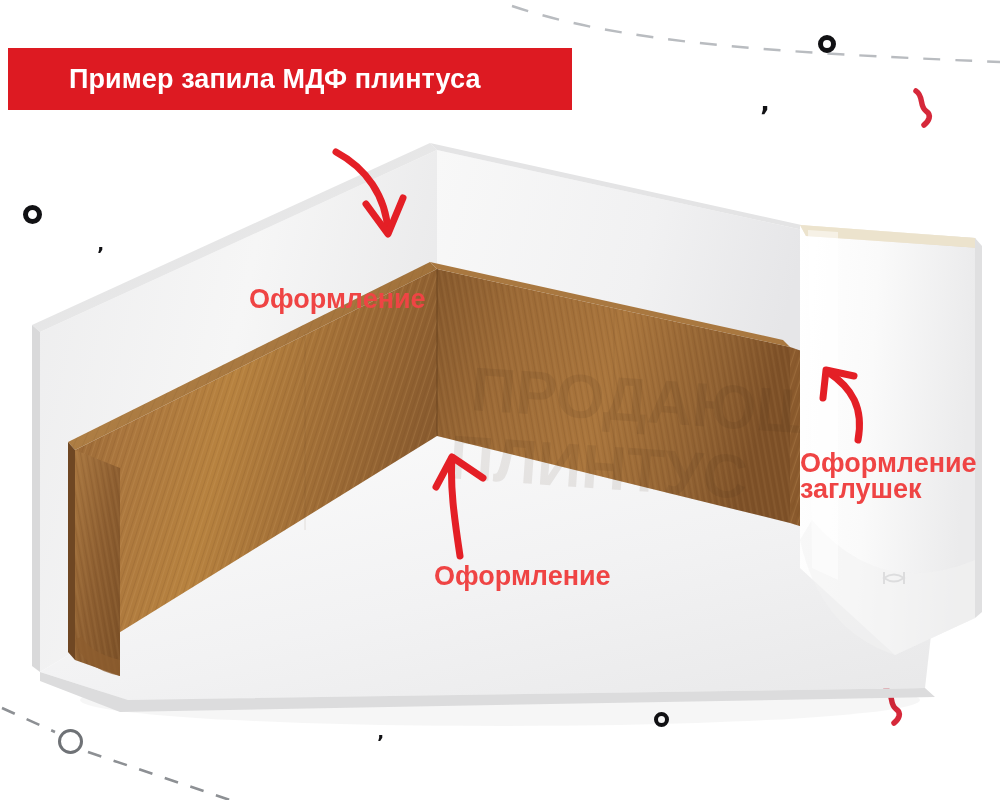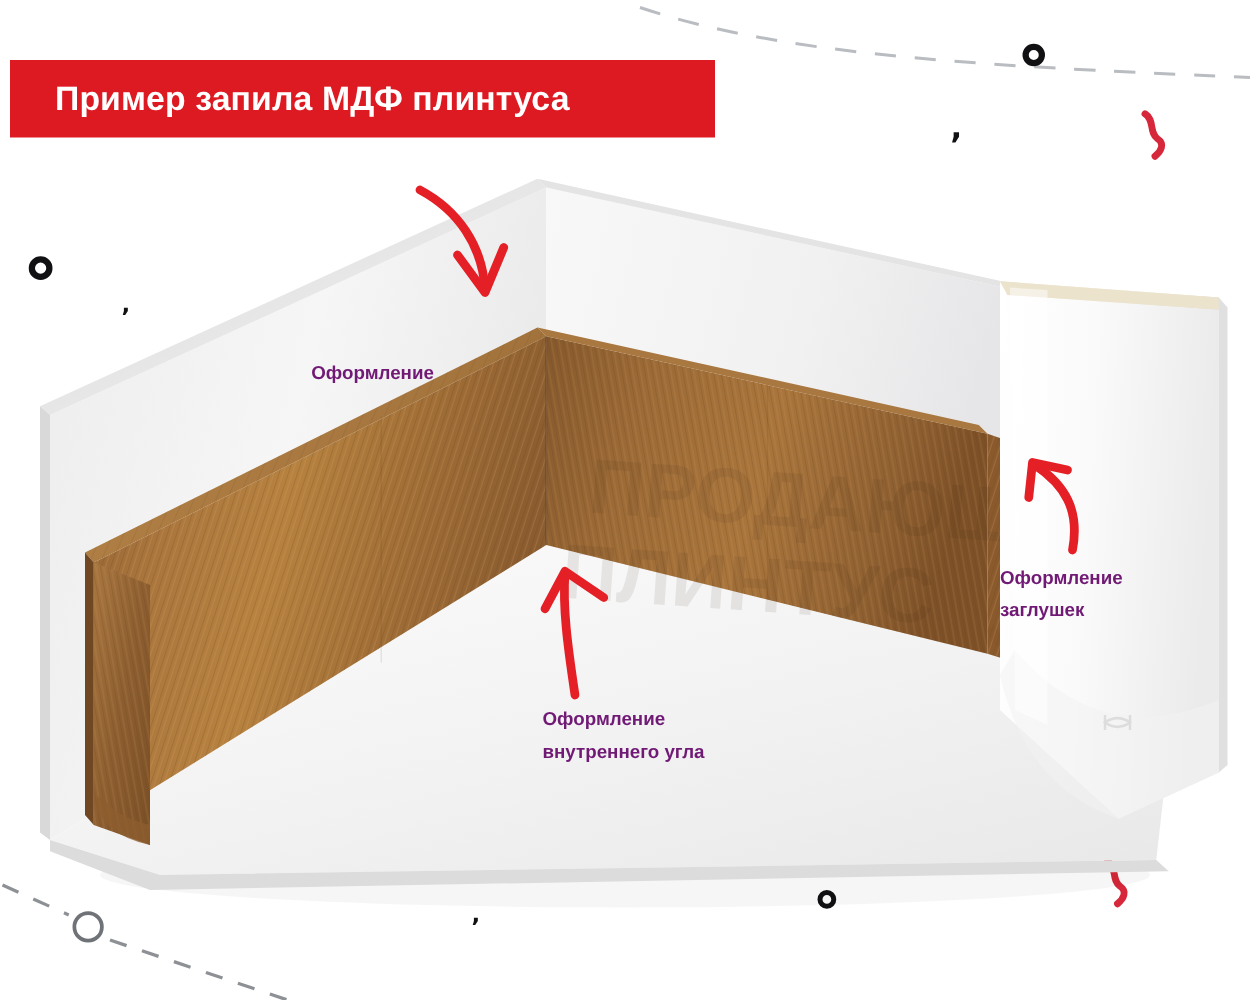--- a/index.html
+++ b/index.html
@@ -12,36 +12,36 @@
   }
   #stage{position:absolute;left:0;top:0;width:1000px;height:800px;}
 
   
   #title-banner{
     position:absolute;left:8px;top:48px;
     width:564px;height:62px;
     background:#dd1a22;
     display:flex;align-items:center;
     box-sizing:border-box;
-    padding-left:36px;
+    padding-left:61px;
     z-index:40;
   }
   #title-banner .ttl{
     color:#ffffff;
     font-size:27px;
     font-weight:bold;
     letter-spacing:.1px;
     white-space:nowrap;
   }
 
   
   .anno{
     position:absolute;
-    color:#701a75;
-    font-size:15px;
+    color:#ef4444;
+    font-size:27px;
     font-weight:bold;
     line-height:26px;
     z-index:35;
     white-space:nowrap;
   }
   #anno-joints{left:249px;top:286px;}
   #anno-inner{left:434px;top:563px;}
   #anno-cap{left:800px;top:450px;}
 
   
@@ -250,21 +250,20 @@
   <div id="title-banner">
     <span class="ttl">Пример запила МДФ плинтуса</span>
   </div>
 
   <div class="anno" id="anno-joints">
     <div>Оформление</div>
   </div>
 
   <div class="anno" id="anno-inner">
     <div>Оформление</div>
-    <div>внутреннего угла</div>
   </div>
 
   <div class="anno" id="anno-cap">
     <div>Оформление</div>
     <div>заглушек</div>
   </div>
 
 </div>
 
 </body></html>

